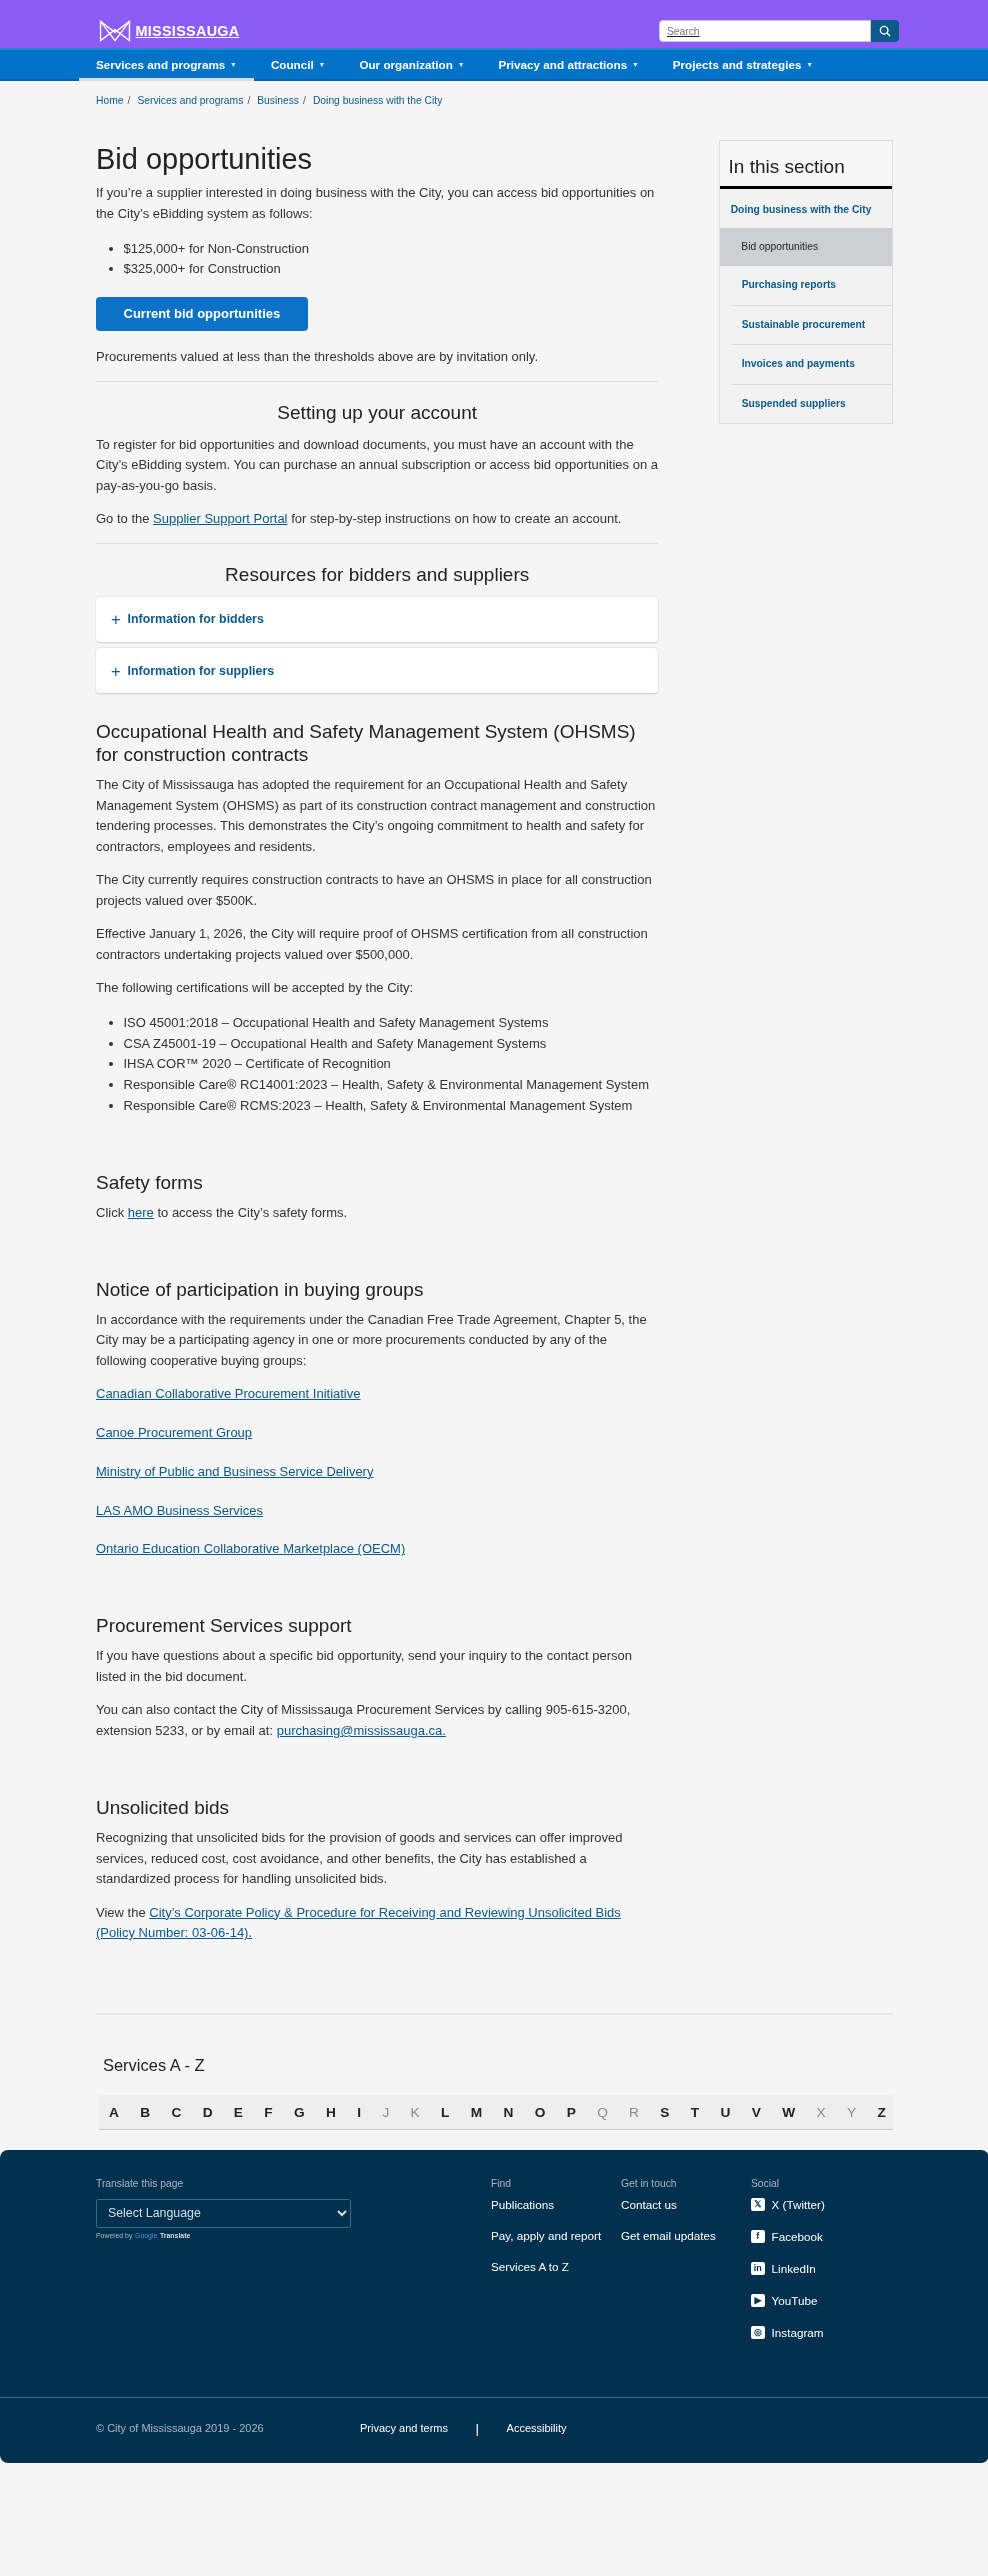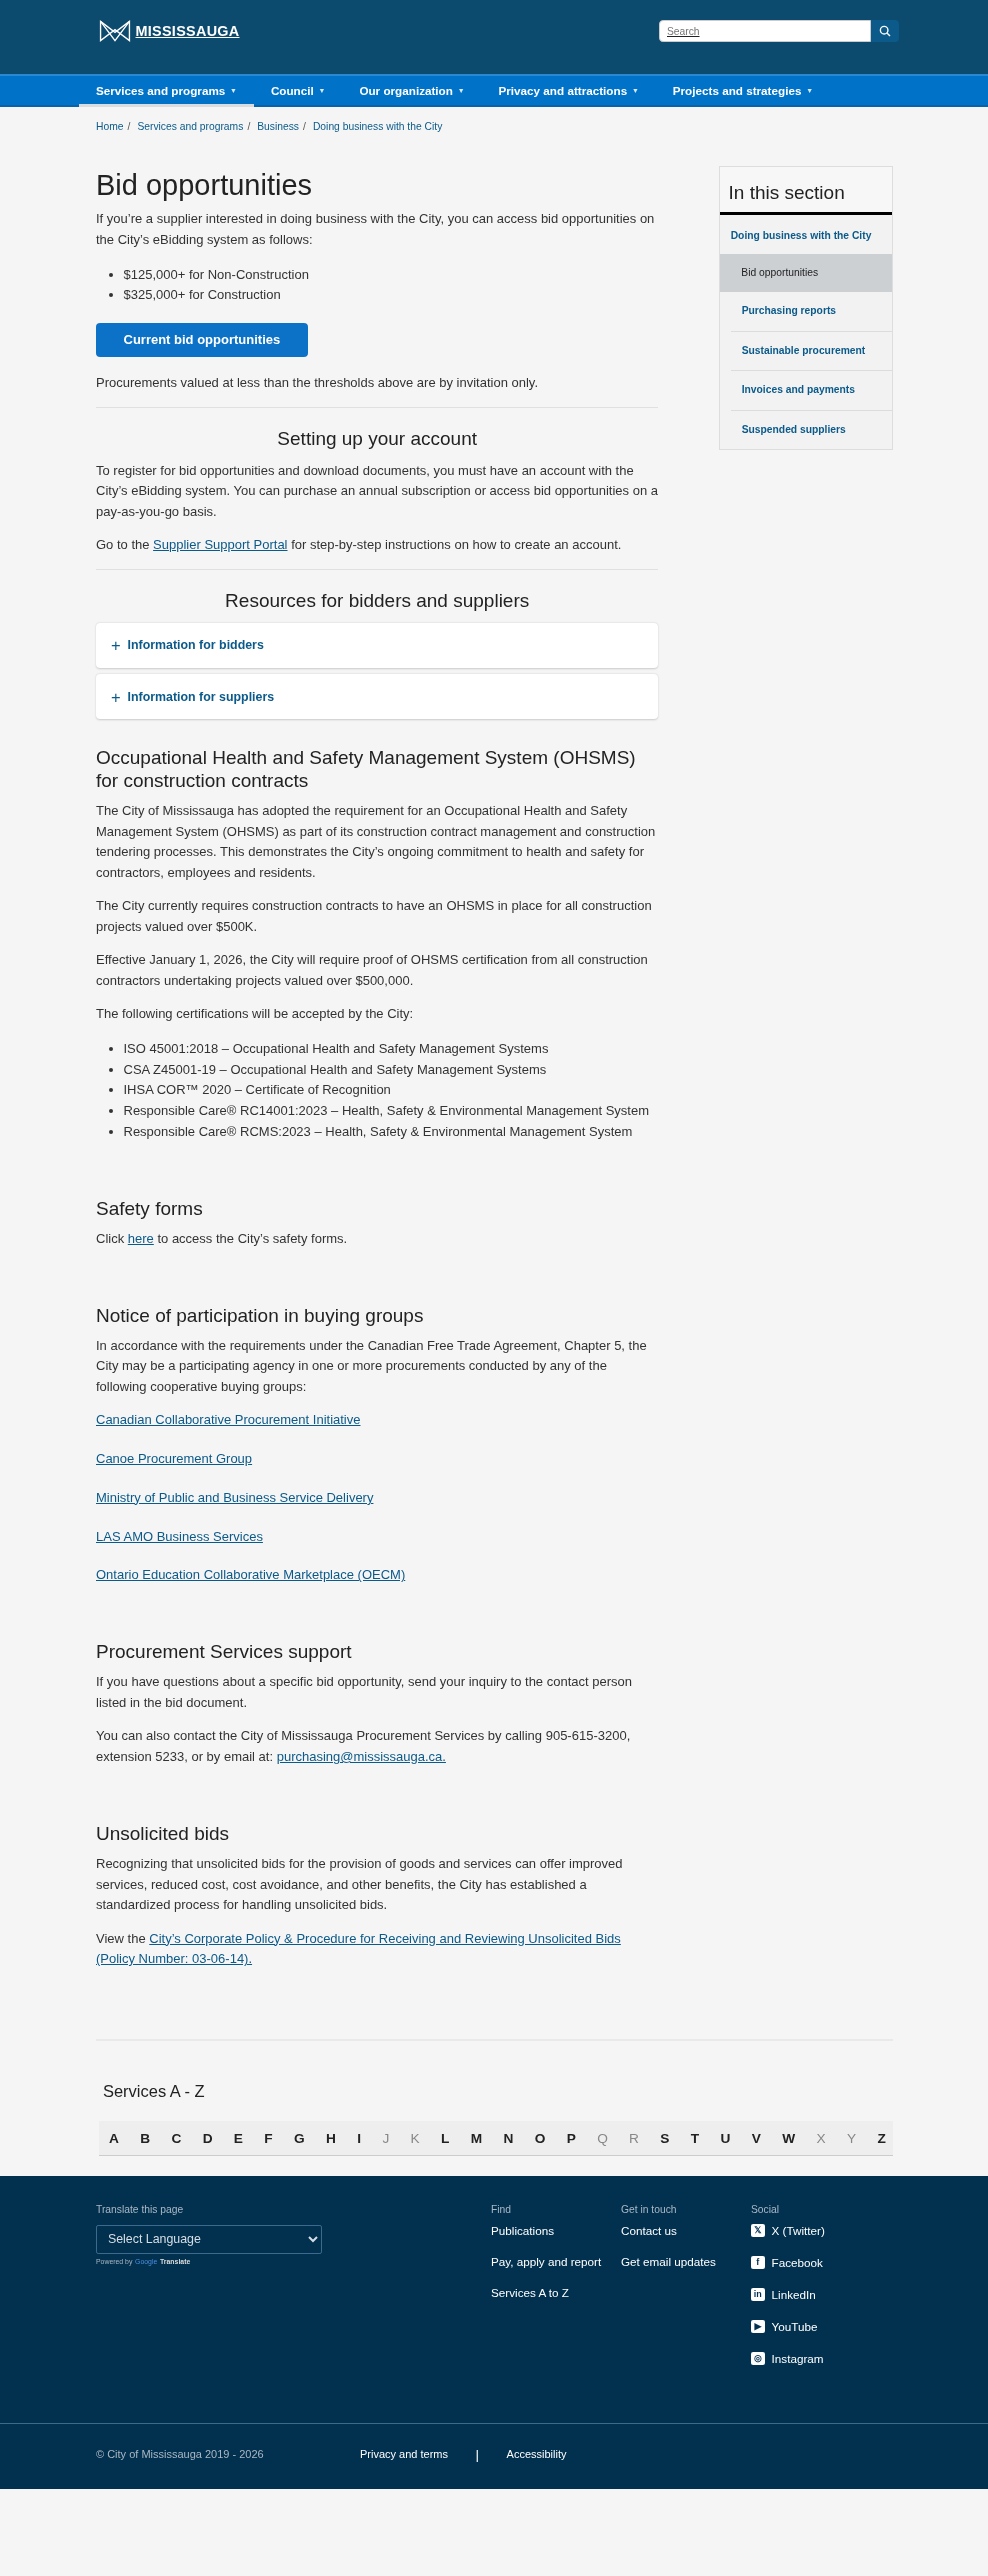--- a/index.html
+++ b/index.html
@@ -7,21 +7,21 @@
   body {
     background: #f5f5f5;
     font-family: "Liberation Sans", sans-serif;
     color: #222;
     font-size: 13px;
   }
   a { color: #0b5a8a; }
   .wrap { width: 797px; margin: 0 auto; }
 
   
-  .site-header { background: #0c4a6e; height: 74px; text-decoration: underline; }
+  .site-header { background: #8b5cf6; height: 48px; text-decoration: underline; }
   .site-header .wrap { display: flex; align-items: center; justify-content: space-between; height: 62px; padding-top: 0; }
   .logo { display: flex; align-items: center; gap: 4.1px; color: #fff; margin-left: 3.4px; }
   .logo svg { width: 32px; height: 22px; }
   .logo-text { font-size: 14.4px; font-weight: bold; letter-spacing: 0.3px; color: #fff; }
   .search { display: flex; align-items: center; margin-right: -5.5px; }
   .search input {
     width: 212px; height: 22px; border: 0.7px solid #ccc; border-radius: 4.1px 0 0 4.1px;
     padding: 0 6.9px; font-size: 10.3px; font-family: "Liberation Sans", sans-serif; color: #555;
   }
   .search button {
@@ -83,26 +83,26 @@
   .side-item.active + .side-item { border-top: none; }
 
   
   .az-section { border-top: 2.1px solid #e9e9e9; margin-top: 41px; padding-top: 41px; padding-bottom: 20px; }
   .az-title { font-size: 16.5px; color: #222; margin-bottom: 20.6px; margin-left: 6.9px; }
   .az-bar { background: #eeeeee; display: flex; justify-content: space-between; padding: 9.6px 6.9px 9.6px 9.6px; border-bottom: 1.4px solid #ccc; margin-left: 3.4px; }
   .az-bar a { font-size: 13.7px; color: #222; text-decoration: none; font-weight: bold; }
   .az-bar a.disabled { color: #888; font-weight: normal; }
 
   
-  .footer { background: #02304f; color: #fff; }
+  .footer { background: #02304f; color: #fff; border-radius: 8px; }
   .footer-top { display: flex; padding: 27.5px 0 41px; }
   .translate { width: 395px; }
   .translate .t-label { color: #aab8c4; font-size: 10.3px; margin-bottom: 9.6px; }
   .translate select {
-    width: 226px; height: 29px; background: #02304f; color: #d6dee5; border: 0.7px solid #3c6a8c; border-radius: 2.1px;
+    width: 255px; height: 29px; background: #02304f; color: #d6dee5; border: 0.7px solid #3c6a8c; border-radius: 2.1px;
     font-size: 12.4px; padding: 0 6.9px; font-family: "Liberation Sans", sans-serif;
   }
   .powered { font-size: 6.9px; color: #aab8c4; margin-top: 4.1px; }
   .powered .g { color: #4a90e2; margin: 0 2.7px; }
   .powered b { color: #ddd; }
   .fcol { width: 130px; }
   .fcol h4 { color: #aab8c4; font-size: 10.3px; font-weight: normal; margin-bottom: 6.9px; }
   .fcol a { display: block; color: #fff; text-decoration: none; font-size: 11.7px; line-height: 1.5; margin-bottom: 13.7px; }
   .social a { display: flex; align-items: center; gap: 6.9px; margin-bottom: 14.4px; }
   .social .ico { width: 13.7px; height: 13.7px; background: #fff; border-radius: 2.1px; display: inline-flex; align-items: center; justify-content: center; color: #02304f; font-size: 9px; font-weight: bold; }

